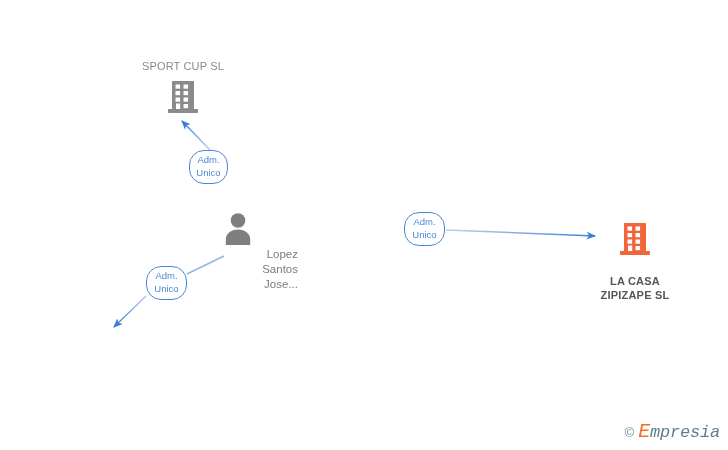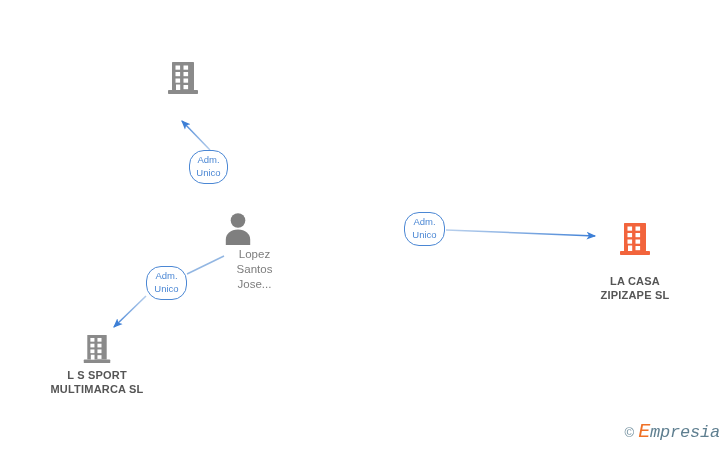--- a/index.html
+++ b/index.html
@@ -70,21 +70,21 @@
     left: 238px;
     top: 211px;
     width: 120px;
     margin-left: -60px;
     text-align: center;
   }
   #node-person .person-name {
     display: block;
     margin: 2px 0 0 0;
     padding-left: 33px;
-    text-align: center;
+    text-align: right;
     font-size: 11.5px;
     line-height: 15px;
     color: #7d7d7d;
     white-space: pre-line;
   }
 
   
   .chip {
     position: absolute;
     box-sizing: border-box;
@@ -164,20 +164,21 @@
       <path d="M446,230 L595,236" stroke="url(#fadeRight)" stroke-width="1.5" fill="none" marker-end="url(#arrowhead)"></path>
     </g>
 
     <g>
       <path d="M224,256 L187,274" stroke="#7fa9dd" stroke-width="1.5" fill="none" opacity="0.85"></path>
       <path d="M146,296 L114,327" stroke="url(#fadeDown)" stroke-width="1.5" fill="none" marker-end="url(#arrowhead)"></path>
     </g>
   </svg>
 
   <div class="node" id="node-sport-cup">
+    <span class="node-label">SPORT CUP SL</span>
     <span class="icon-wrap">
       <svg width="34" height="36" viewBox="0 0 34 36" aria-hidden="true">
         <g fill="#8a8a8a">
           <rect x="6" y="2" width="22" height="28" rx="0.6"></rect>
           <rect x="2" y="30" width="30" height="4" rx="0.8"></rect>
         </g>
         <g fill="#ffffff">
           <rect x="9.5" y="5.5" width="4.6" height="4.2"></rect>
           <rect x="17.5" y="5.5" width="4.6" height="4.2"></rect>
           <rect x="9.5" y="12" width="4.6" height="4.2"></rect>
@@ -221,42 +222,20 @@
           <rect x="17.5" y="18.5" width="4.6" height="4.2"></rect>
           <rect x="10" y="24.5" width="4.2" height="5.5"></rect>
           <rect x="17.5" y="25" width="4.6" height="4.2"></rect>
         </g>
       </svg>
     </span>
     <span class="node-label bold">LA CASA
 ZIPIZAPE SL</span>
   </div>
 
-  <div class="node" id="node-ls-sport">
-    <span class="icon-wrap">
-      <svg width="30" height="32" viewBox="0 0 34 36" aria-hidden="true">
-        <g fill="#8a8a8a">
-          <rect x="6" y="2" width="22" height="28" rx="0.6"></rect>
-          <rect x="2" y="30" width="30" height="4" rx="0.8"></rect>
-        </g>
-        <g fill="#ffffff">
-          <rect x="9.5" y="5.5" width="4.6" height="4.2"></rect>
-          <rect x="17.5" y="5.5" width="4.6" height="4.2"></rect>
-          <rect x="9.5" y="12" width="4.6" height="4.2"></rect>
-          <rect x="17.5" y="12" width="4.6" height="4.2"></rect>
-          <rect x="9.5" y="18.5" width="4.6" height="4.2"></rect>
-          <rect x="17.5" y="18.5" width="4.6" height="4.2"></rect>
-          <rect x="10" y="24.5" width="4.2" height="5.5"></rect>
-          <rect x="17.5" y="25" width="4.6" height="4.2"></rect>
-        </g>
-      </svg>
-    </span>
-    <span class="node-label bold">L S SPORT
-MULTIMARCA SL</span>
-  </div>
 
   <div class="chip" id="chip-top">Adm.
 Unico</div>
 
   <div class="chip" id="chip-right">Adm.
 Unico</div>
 
   <div class="chip" id="chip-left">Adm.
 Unico</div>
 

